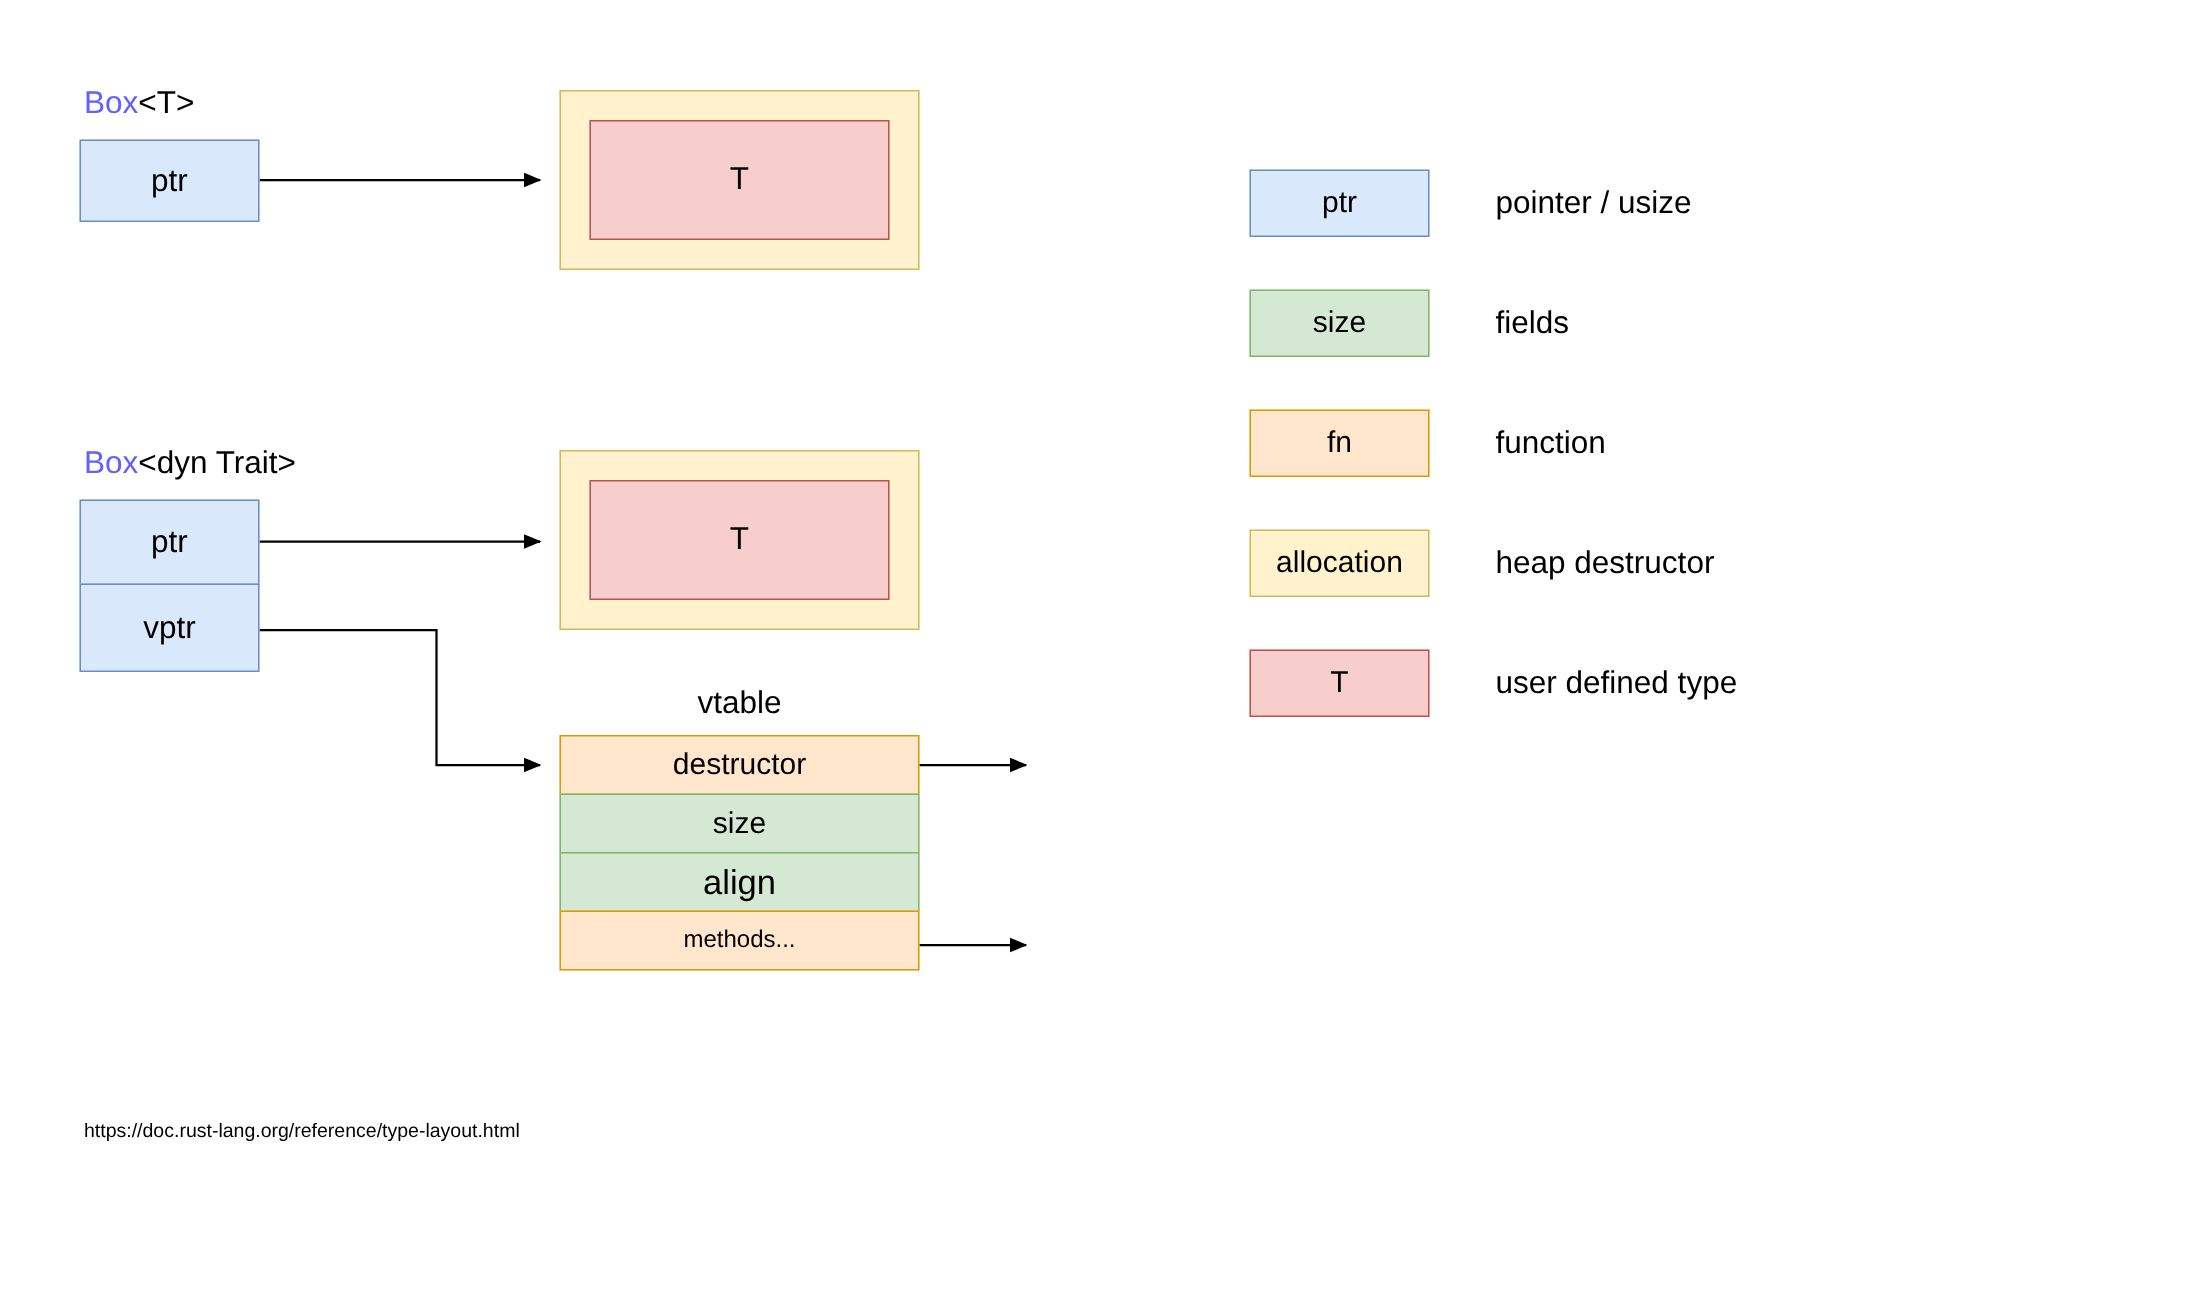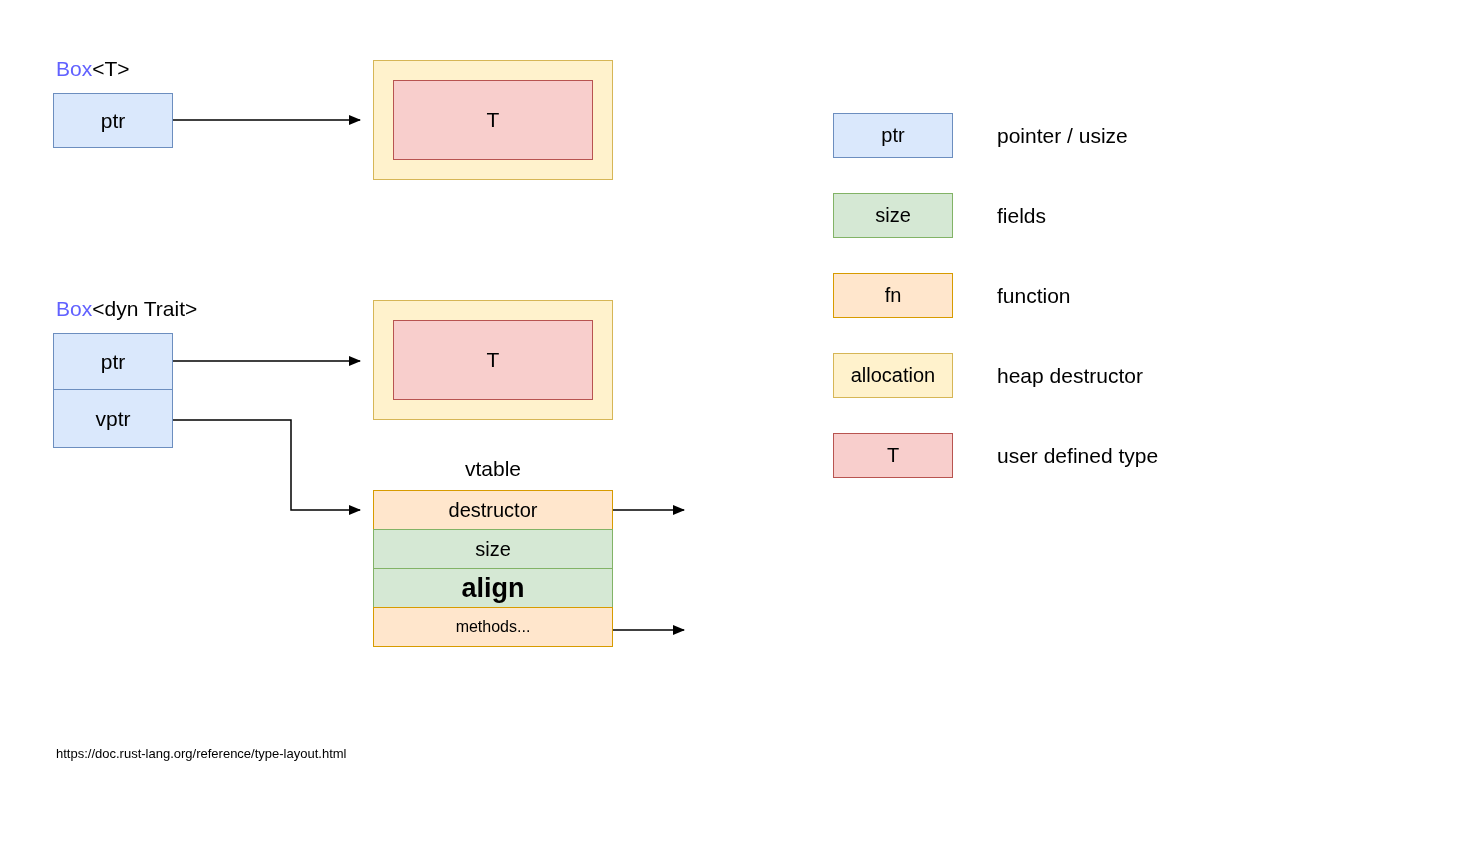--- a/index.html
+++ b/index.html
@@ -55,21 +55,21 @@
     <span class="purple">Box</span><span>&lt;dyn Trait&gt;</span>
   </div>
   <div class="cell blue" style="left:53px;top:333px;width:120px;height:57px;">ptr</div>
   <div class="cell blue" style="left:53px;top:389px;width:120px;height:59px;">vptr</div>
   <div class="cell yellow" style="left:373px;top:300px;width:240px;height:120px;"></div>
   <div class="cell red" style="left:393px;top:320px;width:200px;height:80px;">T</div>
 
   <div class="vtable-title" style="left:373px;top:457px;width:240px;">vtable</div>
   <div class="cell orange" style="left:373px;top:490px;width:240px;height:40px;font-size:20px;">destructor</div>
   <div class="cell green" style="left:373px;top:529px;width:240px;height:40px;font-size:20px;">size</div>
-  <div class="cell green" style="left:373px;top:568px;width:240px;height:40px;font-size:27px;font-weight:bold;">align</div>
+  <div class="cell green" style="left:373px;top:568px;width:240px;height:40px;font-size:23px;">align</div>
   <div class="cell orange" style="left:373px;top:607px;width:240px;height:40px;font-size:16px;">methods...</div>
 
   <div class="legend-row" style="left:833px;top:113px;">
     <div class="legend-swatch blue">ptr</div>
     <div class="legend-label">pointer / usize</div>
   </div>
   <div class="legend-row" style="left:833px;top:193px;">
     <div class="legend-swatch green">size</div>
     <div class="legend-label">fields</div>
   </div>

